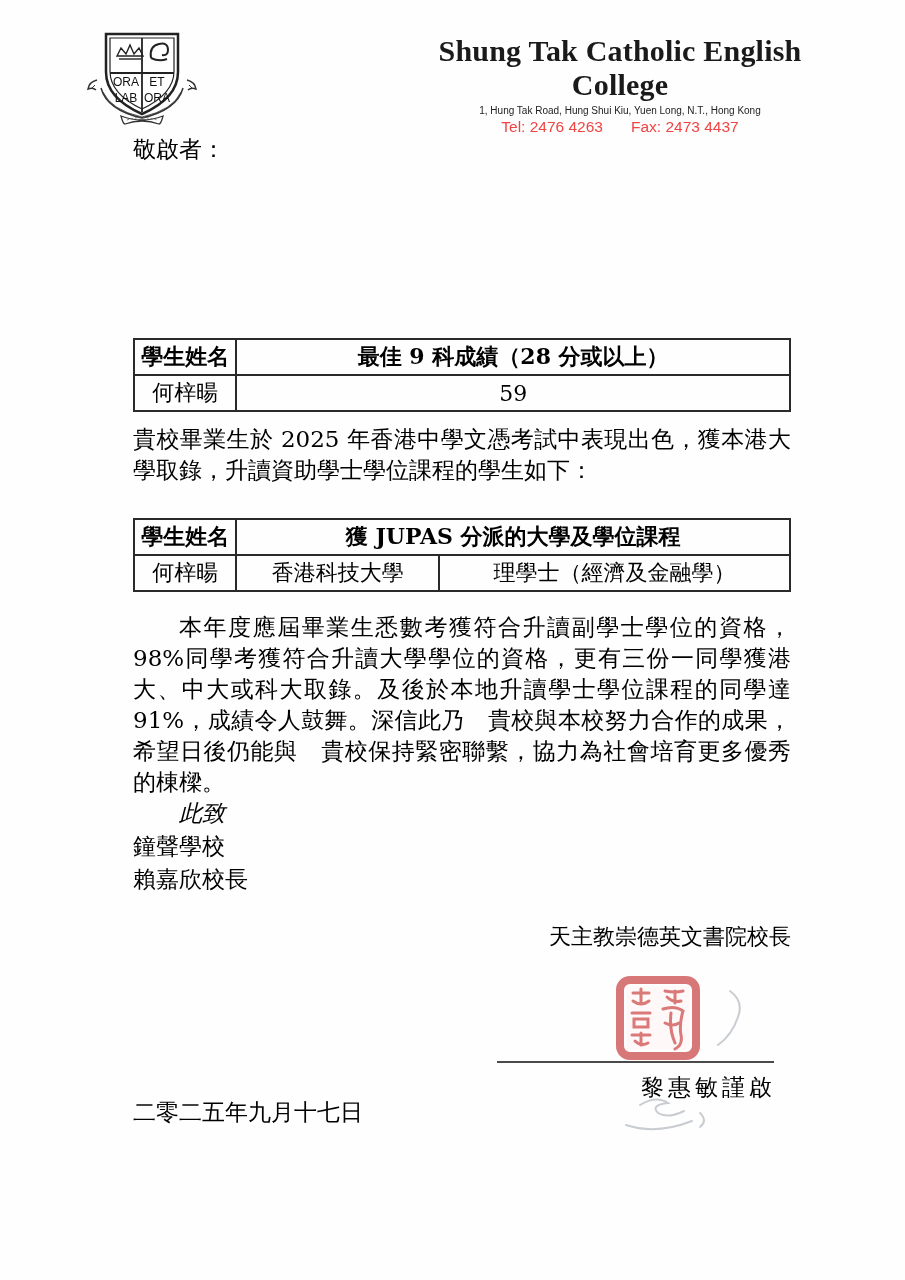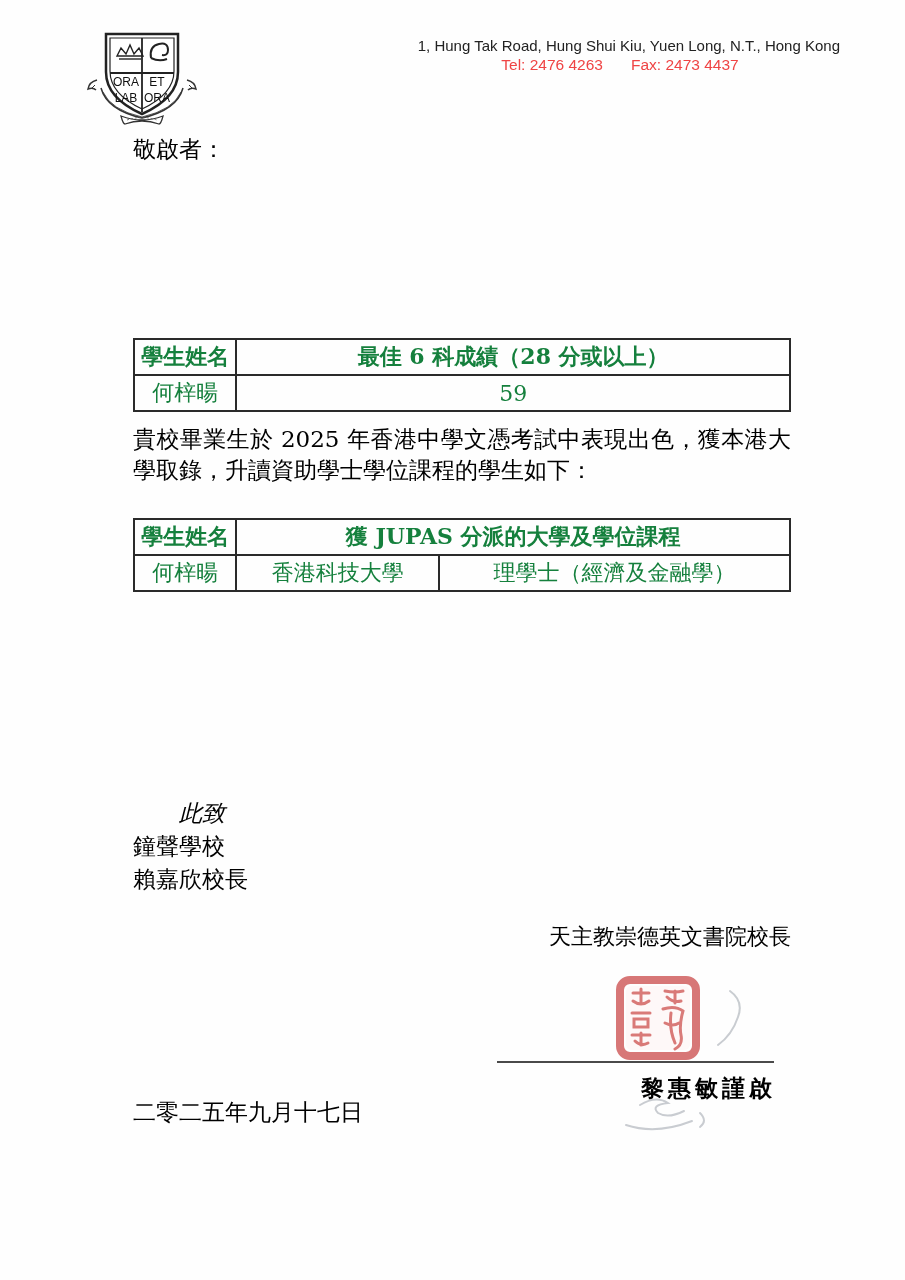--- a/index.html
+++ b/index.html
@@ -11,55 +11,55 @@
   }
   
   .crest{position:absolute;left:83px;top:28px;}
   .head-text{position:absolute;left:400px;top:34px;width:440px;text-align:center;}
   .school-name{
     font-family:"Liberation Serif","DejaVu Serif",serif;
     font-weight:bold;font-size:30px;letter-spacing:.2px;color:#1a1a1a;line-height:34px;
   }
   .school-address{
     font-family:"Liberation Sans","DejaVu Sans",sans-serif;
-    font-size:15px;color:#222;margin-top:3px;text-align:right;
+    font-size:10px;color:#222;margin-top:3px;
   }
   .school-telfax{
     font-family:"Liberation Sans","DejaVu Sans",sans-serif;
     font-size:15.5px;color:#ef4444;margin-top:2px;
   }
   .school-telfax .gap{display:inline-block;width:28px;}
   
   .txt{font-size:23px;line-height:31px;color:#000000;}
   .salutation{position:absolute;left:133px;top:134px;}
   .para{position:absolute;left:133px;width:658px;text-align:justify;}
   .para.indent{text-indent:2em;}
   .para1{top:188px;}
   .para2{top:424px;}
   .para3{top:612px;}
   
   .doc-table{
     position:absolute;left:133px;width:658px;border-collapse:collapse;
-    font-size:22px;color:#15803d;table-layout:fixed;
+    font-size:22px;color:#000000;table-layout:fixed;
   }
   .tbl1{top:338px;}
   .tbl2{top:518px;}
   .doc-table td,.doc-table th{
     border:2px solid #2a2a2a;height:32px;text-align:center;
     padding:1px 4px;font-weight:normal;overflow:hidden;white-space:nowrap;
   }
   .doc-table th{font-weight:bold;}
   
   .closing{position:absolute;left:133px;top:797px;}
   .closing div{line-height:33px;}
   .closing .cue{padding-left:2em;font-style:italic;}
   .signoff-title{position:absolute;left:435px;width:356px;top:921px;text-align:right;font-size:22px;}
   .seal{position:absolute;left:615px;top:975px;}
   .sig-line{position:absolute;left:497px;top:1061px;width:277px;border-top:2px solid #4a4a4a;}
-  .signoff-name{position:absolute;left:420px;width:356px;top:1072px;text-align:right;font-size:23px;letter-spacing:4px;font-weight:bold;}
+  .signoff-name{position:absolute;left:420px;width:356px;top:1072px;text-align:right;font-size:23px;letter-spacing:4px;}
   .pencil{position:absolute;left:580px;top:985px;pointer-events:none;}
   .date-line{position:absolute;left:133px;top:1097px;font-size:23px;}
 </style>
 </head>
 <body>
 
 <div class="page">
 
   <div class="crest">
     <svg width="118" height="98" viewBox="0 0 118 98">
@@ -91,38 +91,39 @@
 
       <path d="M18 60 q6 22 41 30 q35 -8 41 -30" fill="none" stroke="#333" stroke-width="1.5"></path>
       <path d="M20 64 q8 18 39 25 q31 -7 39 -25" fill="none" stroke="#333" stroke-width=".8"></path>
 
       <path d="M38 88 q21 8 42 0 q-2 8 -4 8 q-17 -6 -34 0 q-2 0 -4 -8 Z" fill="#fff" stroke="#333" stroke-width="1.3"></path>
       <path d="M44 92 q15 -5 30 0" fill="none" stroke="#555" stroke-width=".8" stroke-dasharray="2 2"></path>
     </svg>
   </div>
 
   <div class="head-text">
+    <div class="school-name">Shung Tak Catholic English College</div>
     <div class="school-address">1, Hung Tak Road, Hung Shui Kiu, Yuen Long, N.T., Hong Kong</div>
     <div class="school-telfax">
       <span>Tel: 2476 4263</span><span class="gap"></span><span>Fax: 2473 4437</span>
     </div>
   </div>
 
   <div class="salutation txt">敬啟者：</div>
 
 
   <table class="doc-table tbl1">
     <colgroup>
         <col style="width:15.6%">
         <col style="width:84.4%">
       </colgroup>
     <tbody>
         <tr>
       <th>學生姓名</th>
-      <th>最佳 6 科成績（28 分或以上）</th>
+      <th>最佳 9 科成績（28 分或以上）</th>
     </tr>
     <tr>
       <td>何梓暘</td>
       <td>59</td>
     </tr>
   </tbody>
     </table>
 
   <div class="para para2 txt">貴校畢業生於 2025 年香港中學文憑考試中表現出色，獲本港大學取錄，升讀資助學士學位課程的學生如下：</div>
 
@@ -138,20 +139,21 @@
       <th colspan="2">獲 JUPAS 分派的大學及學位課程</th>
     </tr>
     <tr>
       <td>何梓暘</td>
       <td>香港科技大學</td>
       <td>理學士（經濟及金融學）</td>
     </tr>
   </tbody>
     </table>
 
+  <div class="para para3 indent txt">本年度應屆畢業生悉數考獲符合升讀副學士學位的資格，98%同學考獲符合升讀大學學位的資格，更有三份一同學獲港大、中大或科大取錄。及後於本地升讀學士學位課程的同學達 91%，成績令人鼓舞。深信此乃　貴校與本校努力合作的成果，希望日後仍能與　貴校保持緊密聯繫，協力為社會培育更多優秀的棟樑。</div>
 
   <div class="closing txt">
     <div class="cue">此致</div>
     <div>鐘聲學校</div>
     <div>賴嘉欣校長</div>
   </div>
 
   <div class="signoff-title txt">天主教崇德英文書院校長</div>
 
   <div class="seal">

